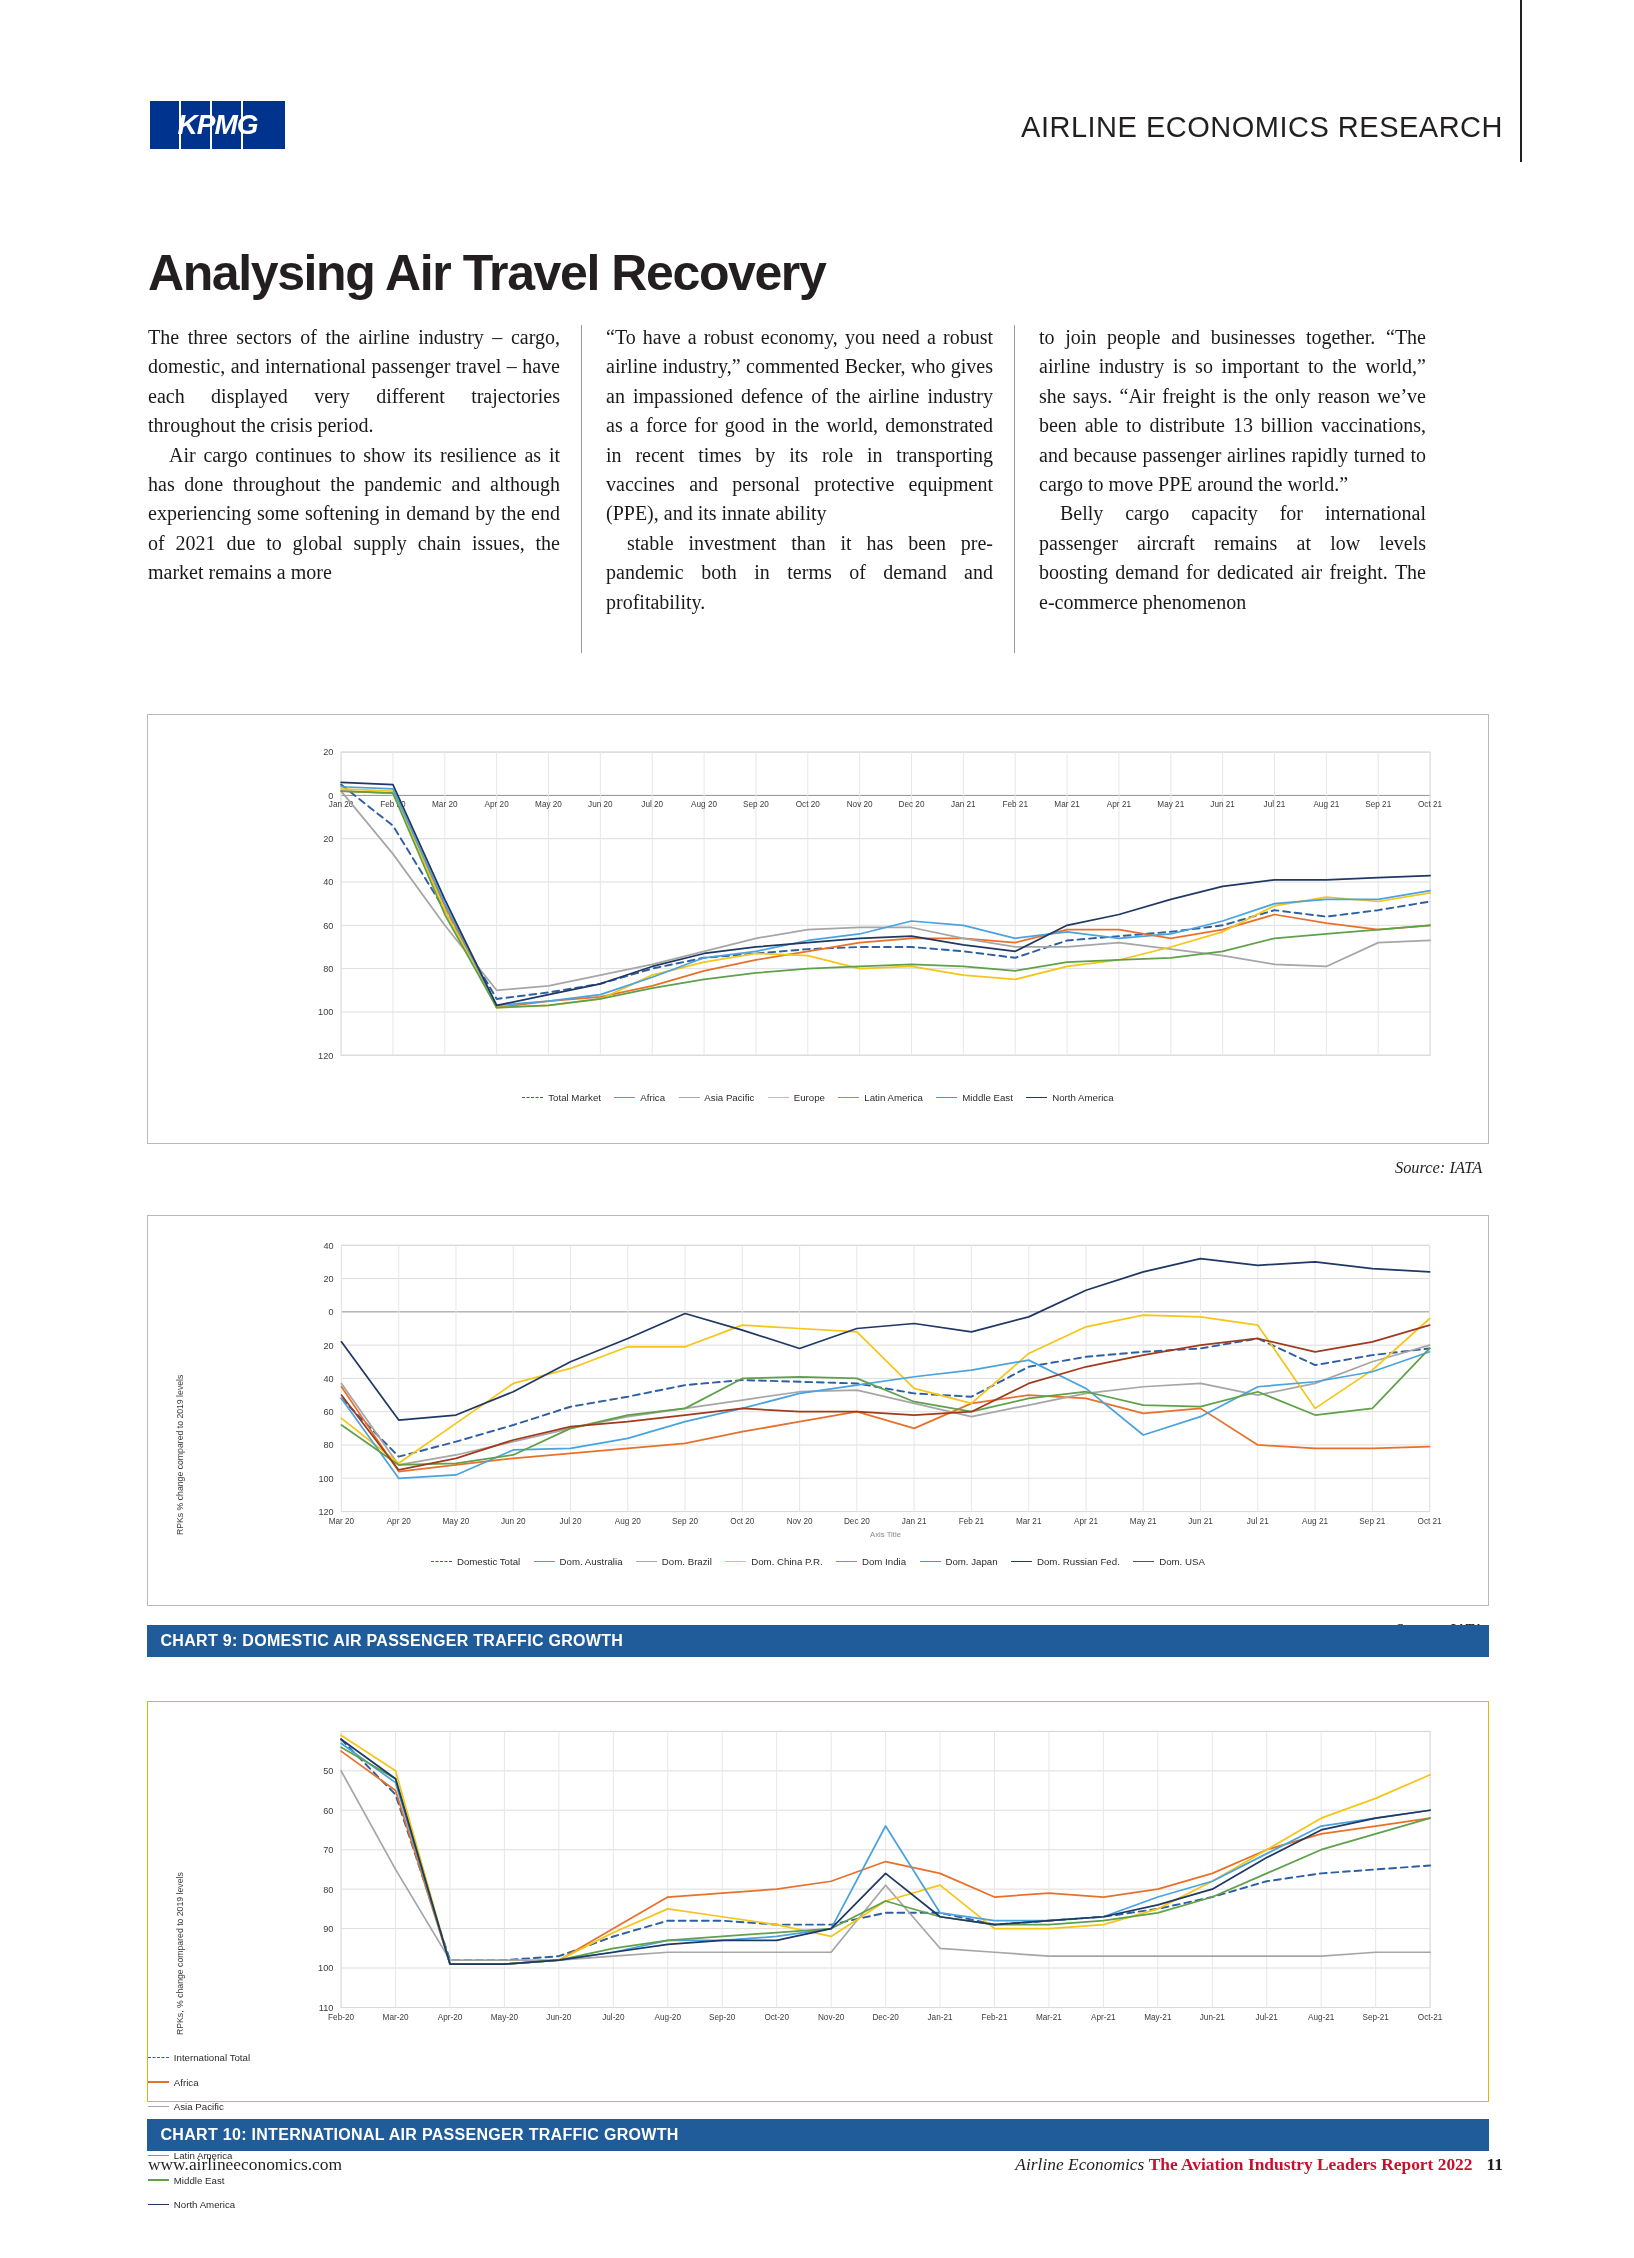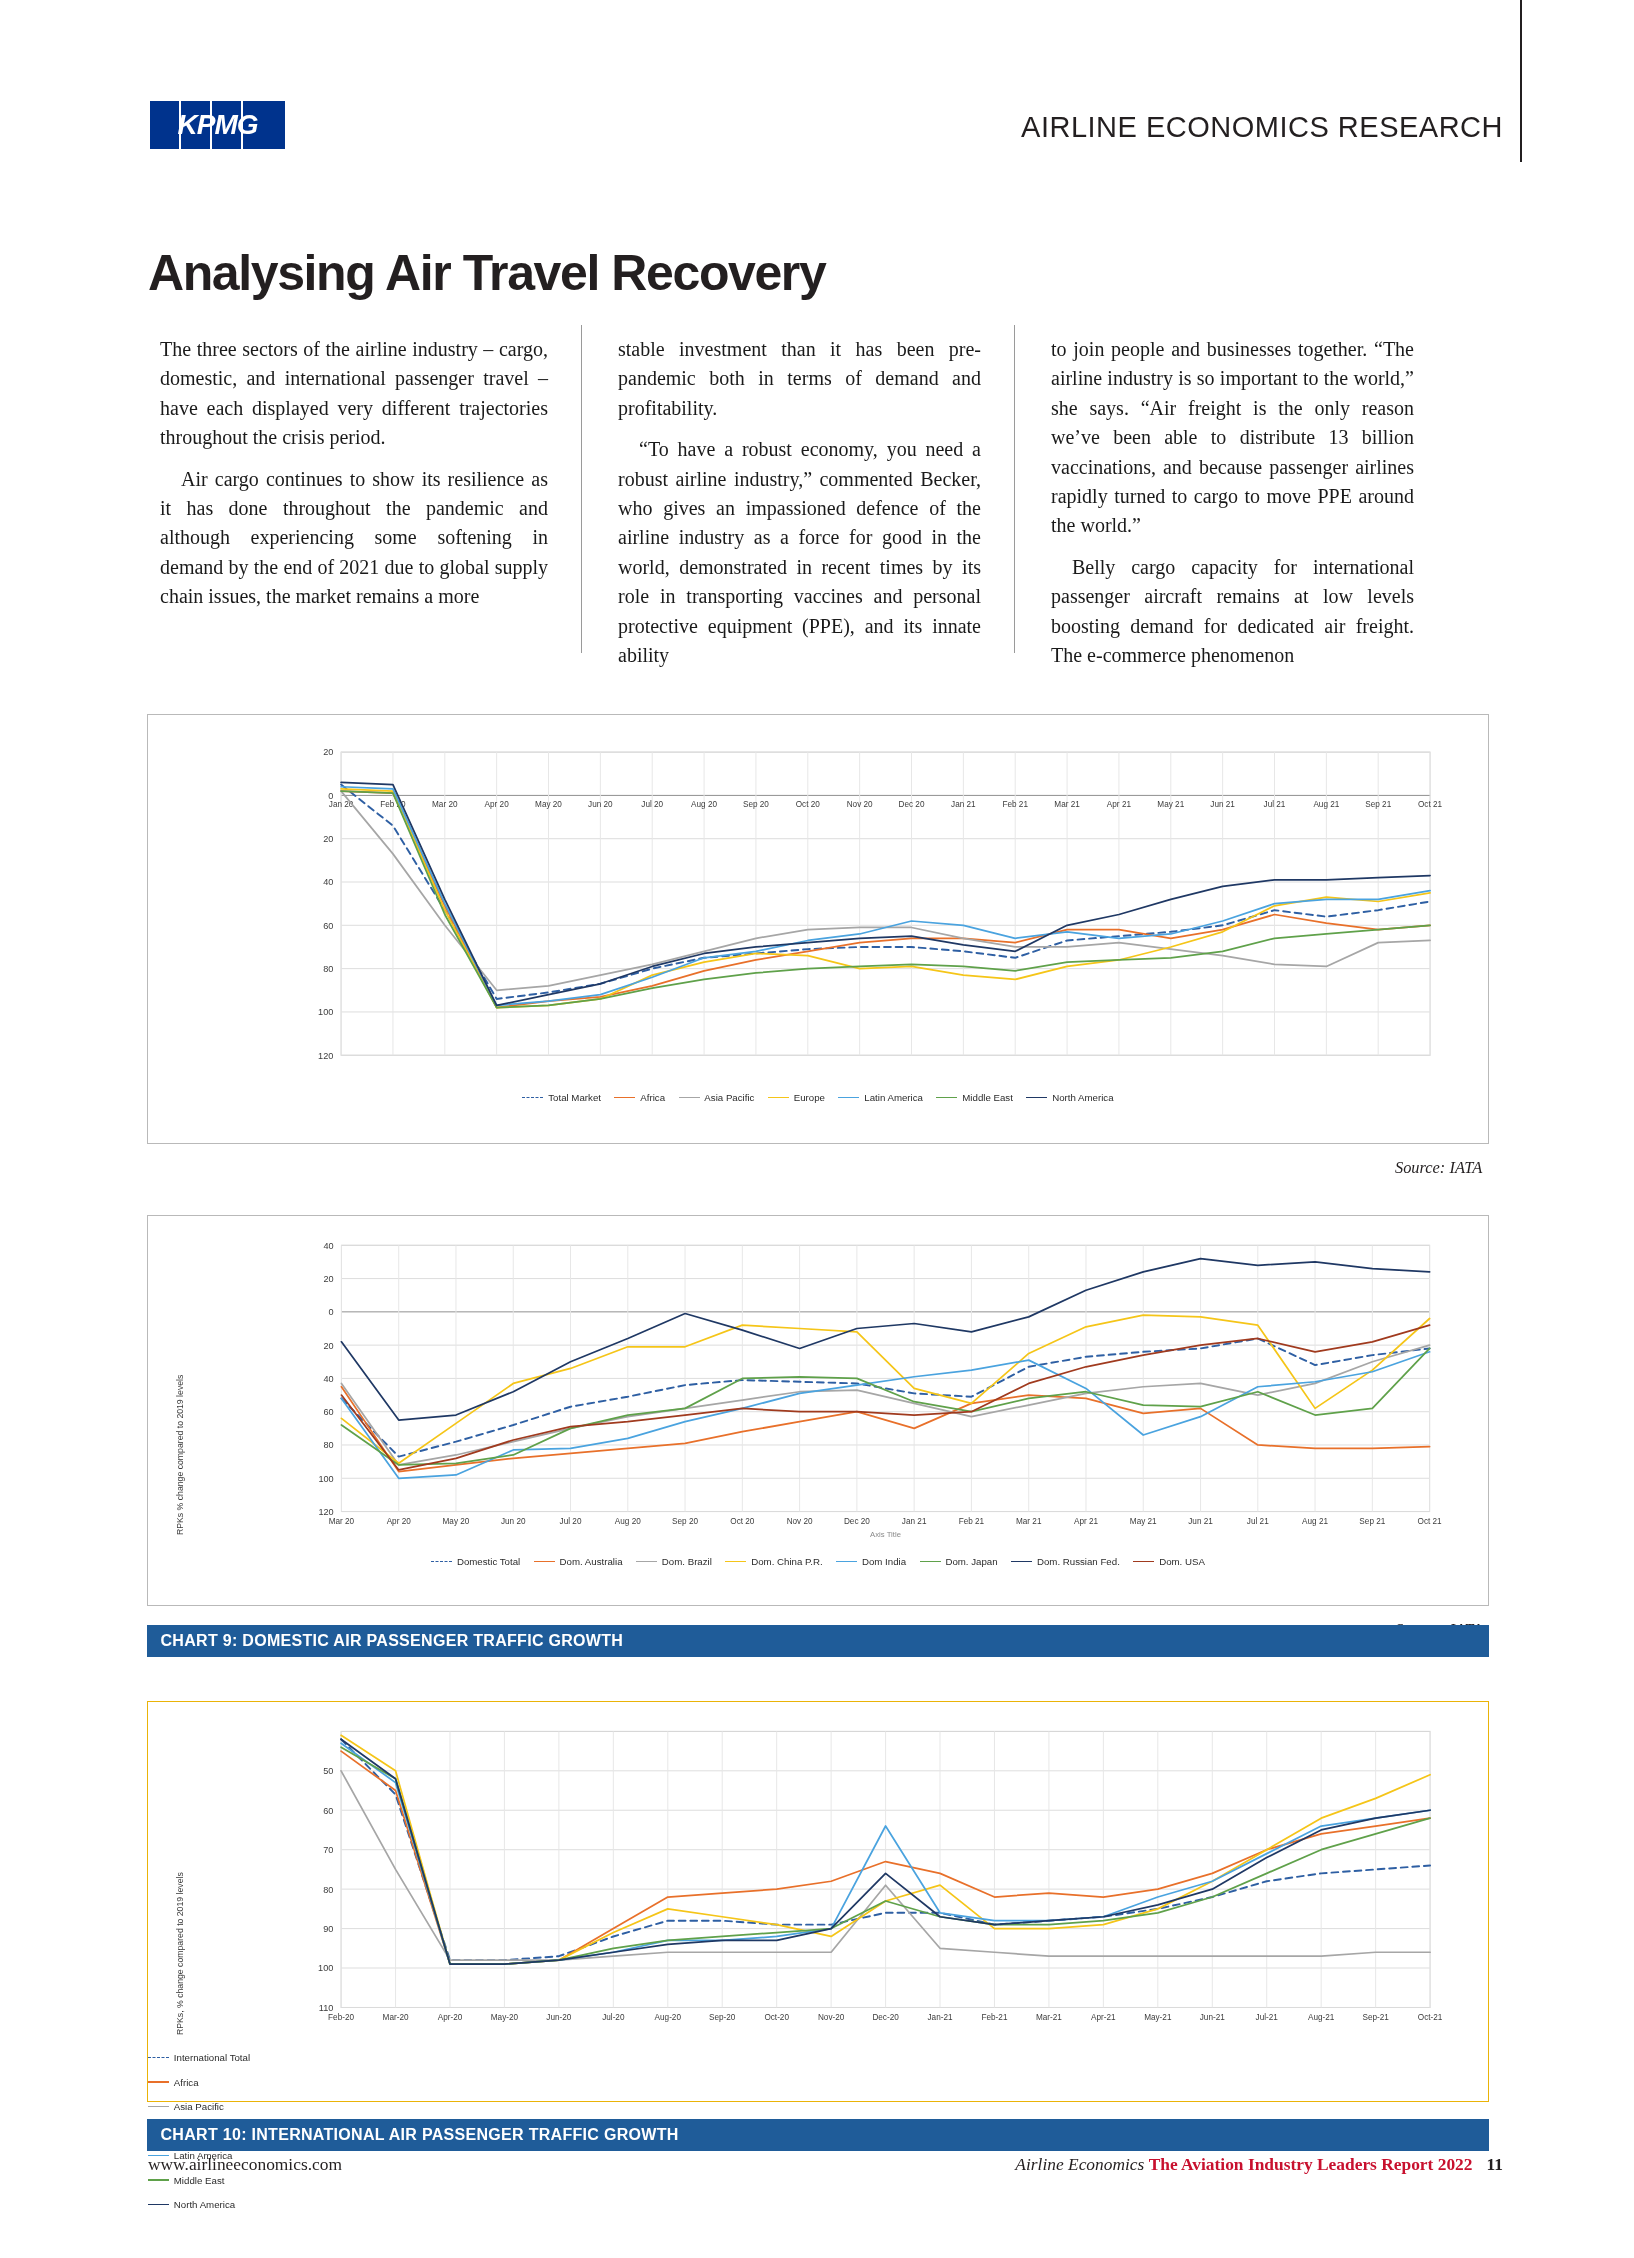--- a/index.html
+++ b/index.html
@@ -68,21 +68,21 @@
     text-align:justify;
     position:relative;
     padding-right:21px;
   }
   .col + .col { padding-left:25px; }
   .col.with-rule::before {
     content:"";
     position:absolute; left:0; top:1.9px; width:1px; height:328px;
     background:#9a9a9a;
   }
-  .col p { margin:12px; }
+  .col p { margin:0; }
   .col p + p { text-indent:21px; }
   .chart-inner { position:relative; width:100%; height:100%; }
   .src {
     position:absolute; right:7.7px; bottom:-29px;
     font-style:italic; font-size:16.4px; color:#231f20;
     font-family:"Liberation Serif", serif;
   }
   .chart-caption {
     position:absolute; left:147px; width:1342px; height:32px;
     background:#1f5c99;
@@ -156,22 +156,22 @@
   <div class="header-title">AIRLINE ECONOMICS RESEARCH</div>
 
   <h1 class="headline">Analysing Air Travel Recovery</h1>
 
   <div class="cols">
     <div class="col">
       <p>The three sectors of the airline industry – cargo, domestic, and international passenger travel – have each displayed very different trajectories throughout the crisis period.</p>
       <p>Air cargo continues to show its resilience as it has done throughout the pandemic and although experiencing some softening in demand by the end of 2021 due to global supply chain issues, the market remains a more</p>
     </div>
     <div class="col with-rule">
+      <p>“To have a robust economy, you need a robust airline industry,” commented Becker, who gives an impassioned defence of the airline industry as a force for good in the world, demonstrated in recent times by its role in transporting vaccines and personal protective equipment (PPE), and its innate ability</p>
       <p>stable investment than it has been pre-pandemic both in terms of demand and profitability.</p>
-      <p>“To have a robust economy, you need a robust airline industry,” commented Becker, who gives an impassioned defence of the airline industry as a force for good in the world, demonstrated in recent times by its role in transporting vaccines and personal protective equipment (PPE), and its innate ability</p>
     </div>
     <div class="col with-rule">
       <p>to join people and businesses together. “The airline industry is so important to the world,” she says. “Air freight is the only reason we’ve been able to distribute 13 billion vaccinations, and because passenger airlines rapidly turned to cargo to move PPE around the world.”</p>
       <p>Belly cargo capacity for international passenger aircraft remains at low levels boosting demand for dedicated air freight. The e-commerce phenomenon</p>
     </div>
   </div>
 
   <div class="chart-wrap8">
     <div class="chart-inner">
       <div class="plot" id="plot8" style="left:0;top:9.7px;">

